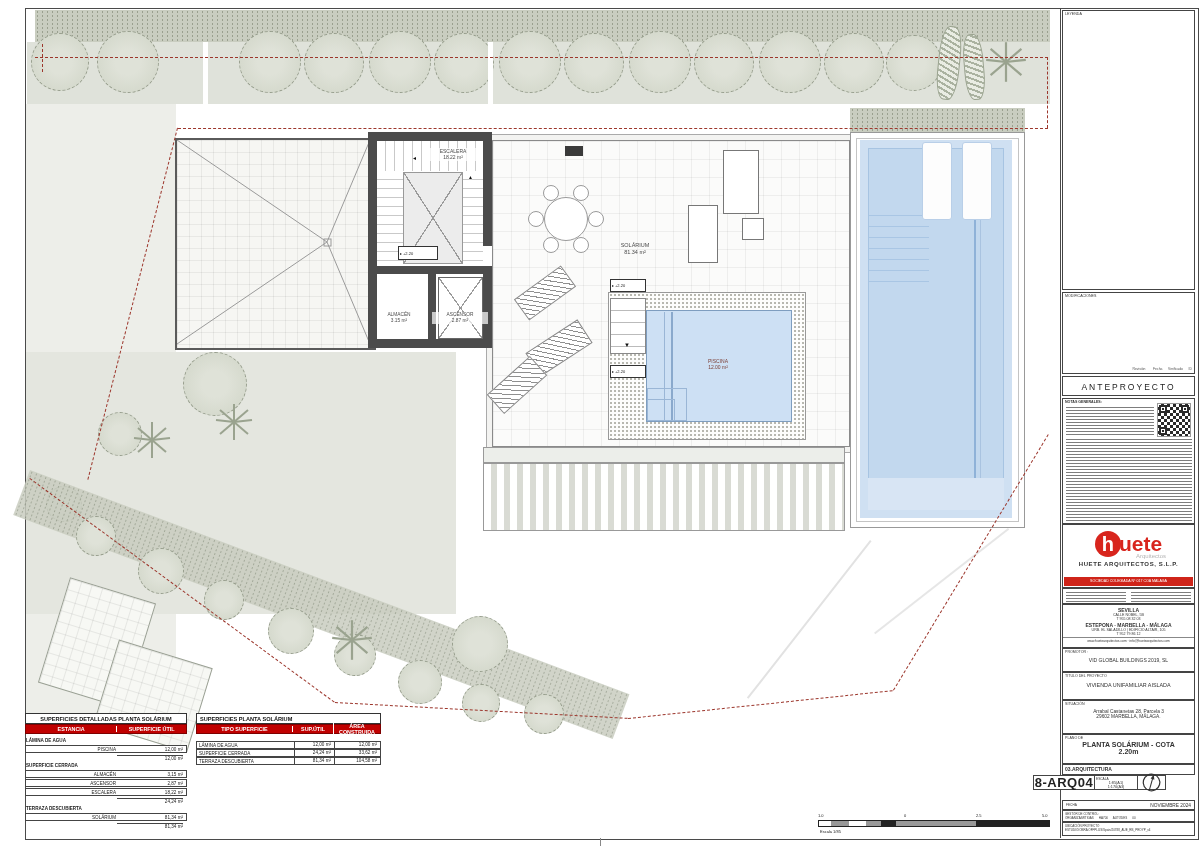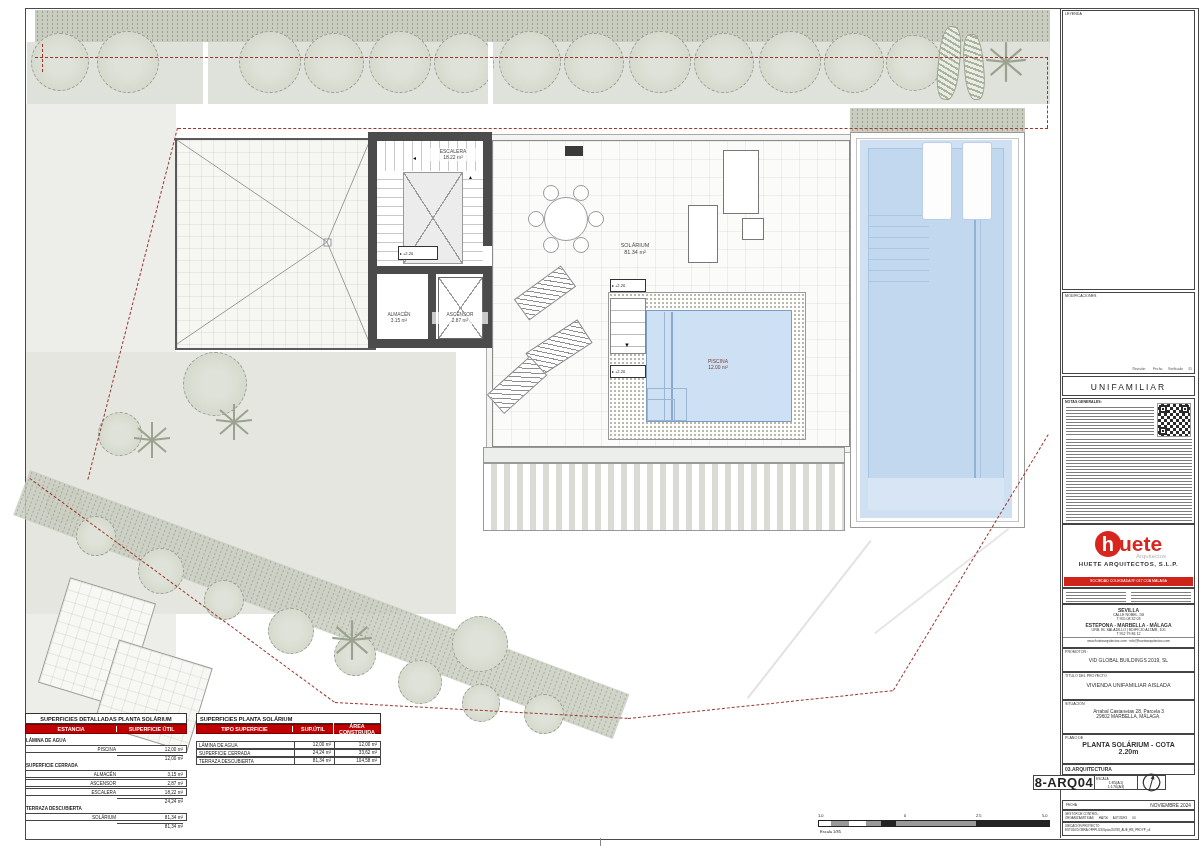--- a/index.html
+++ b/index.html
@@ -323,21 +323,21 @@
   </div>
 
   <div class="tb">
     <div class="abs sec" style="left:1062px;top:10px;width:133px;height:280px;">
       <span class="cap">LEYENDA</span>
     </div>
     <div class="abs sec" style="left:1062px;top:292px;width:133px;height:82px;">
       <span class="cap">MODIFICACIONES</span>
       <span class="abs" style="right:2px;bottom:2px;font-size:3.4px;color:#555;white-space:pre;">Revisión        Fecha      Verificado      ID</span>
     </div>
-    <div class="abs sec cc" style="left:1062px;top:376px;width:133px;height:20px;line-height:20px;font-size:8.5px;letter-spacing:2px;color:#222;">UNIFAMILIAR</div>
+    <div class="abs sec cc" style="left:1062px;top:376px;width:133px;height:20px;line-height:20px;font-size:8.5px;letter-spacing:2px;color:#222;">ANTEPROYECTO</div>
 
     <div class="abs sec" style="left:1062px;top:398px;width:133px;height:126px;">
       <span class="cap" style="font-weight:bold;">NOTAS GENERALES:</span>
       <div class="abs fake" style="left:3px;top:8px;width:88px;height:28px;"></div>
       <div class="abs fake" style="left:3px;top:40px;width:126px;height:82px;"></div>
       <div class="abs qr" style="right:3px;top:4px;width:32px;height:32px;">
         <div class="finder" style="left:1px;top:1px;"></div>
         <div class="finder" style="right:1px;top:1px;"></div>
         <div class="finder" style="left:1px;bottom:1px;"></div>
       </div>

